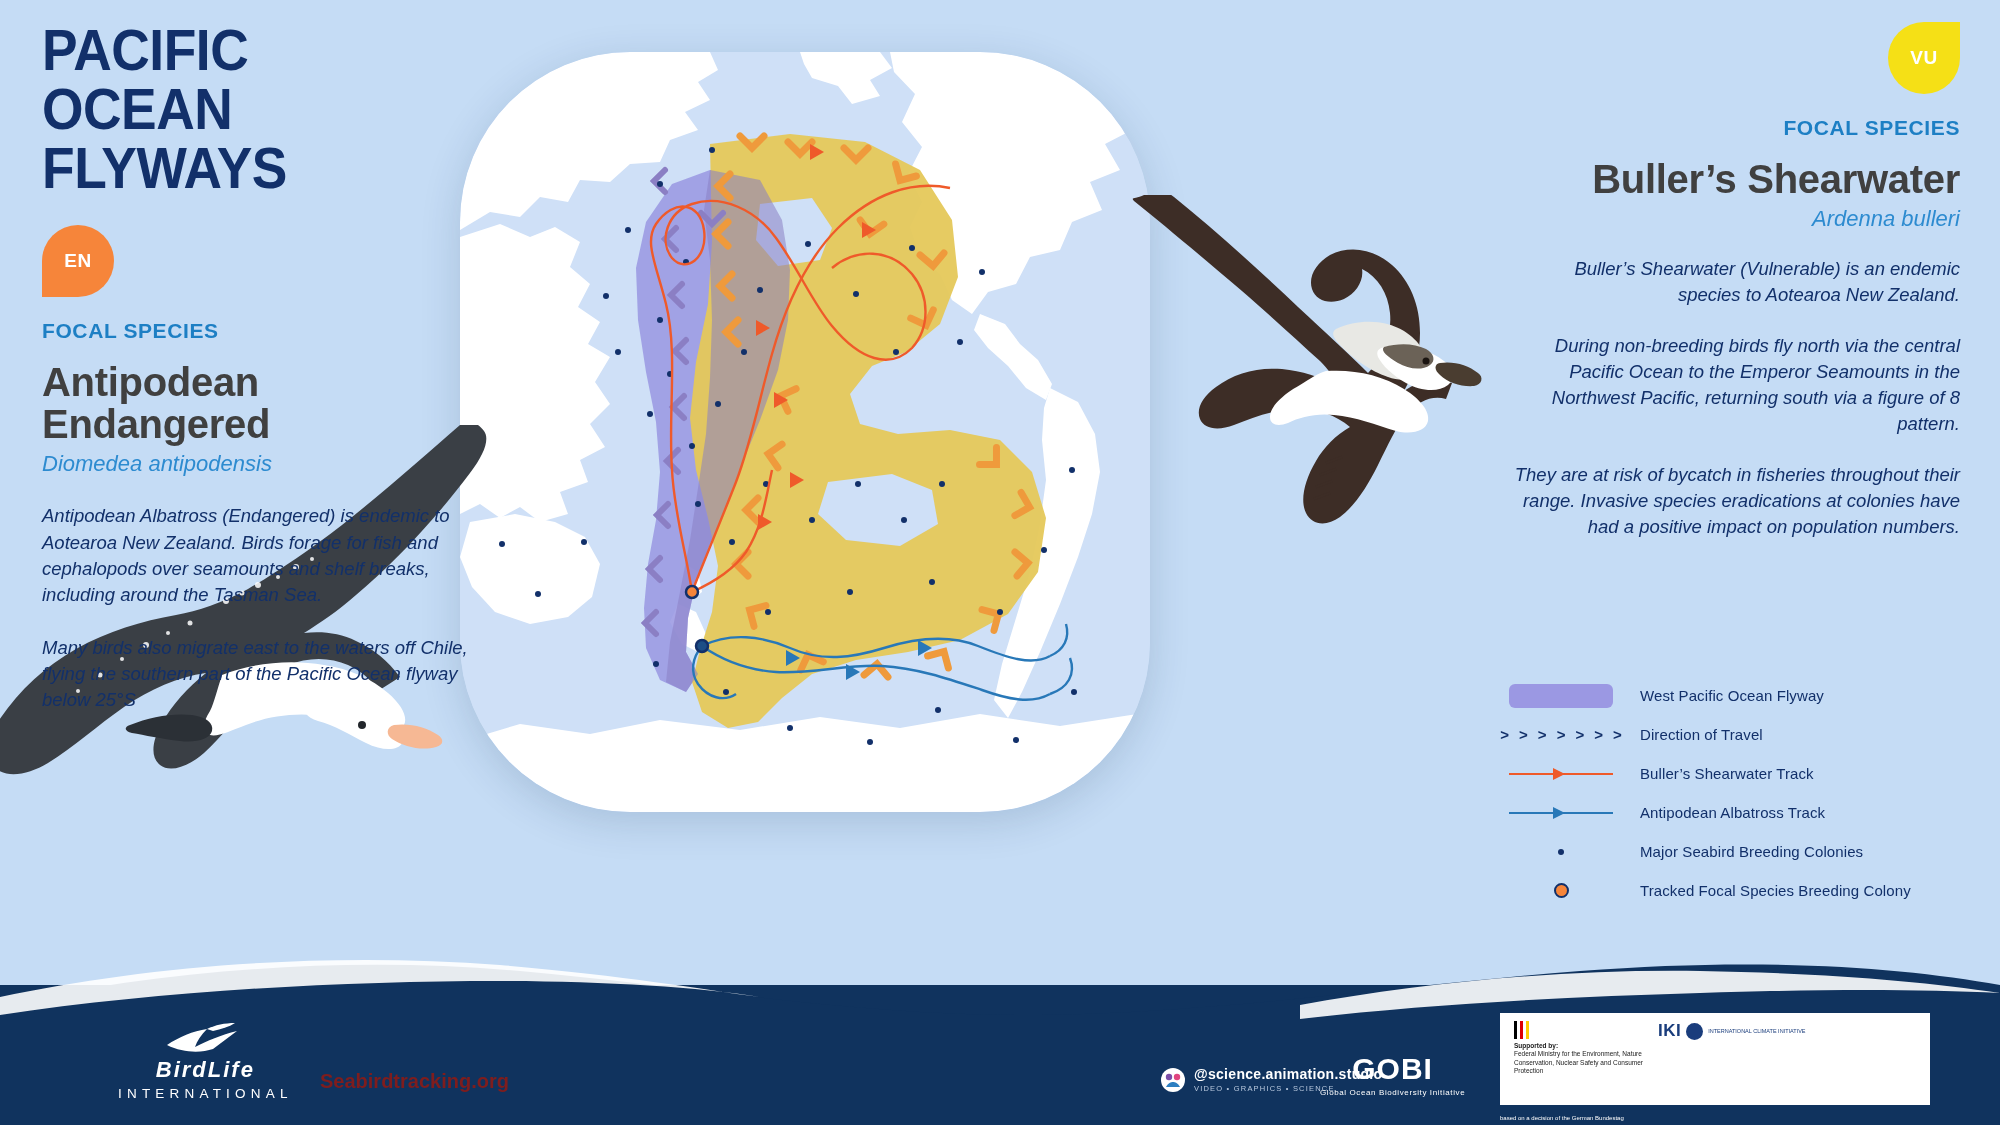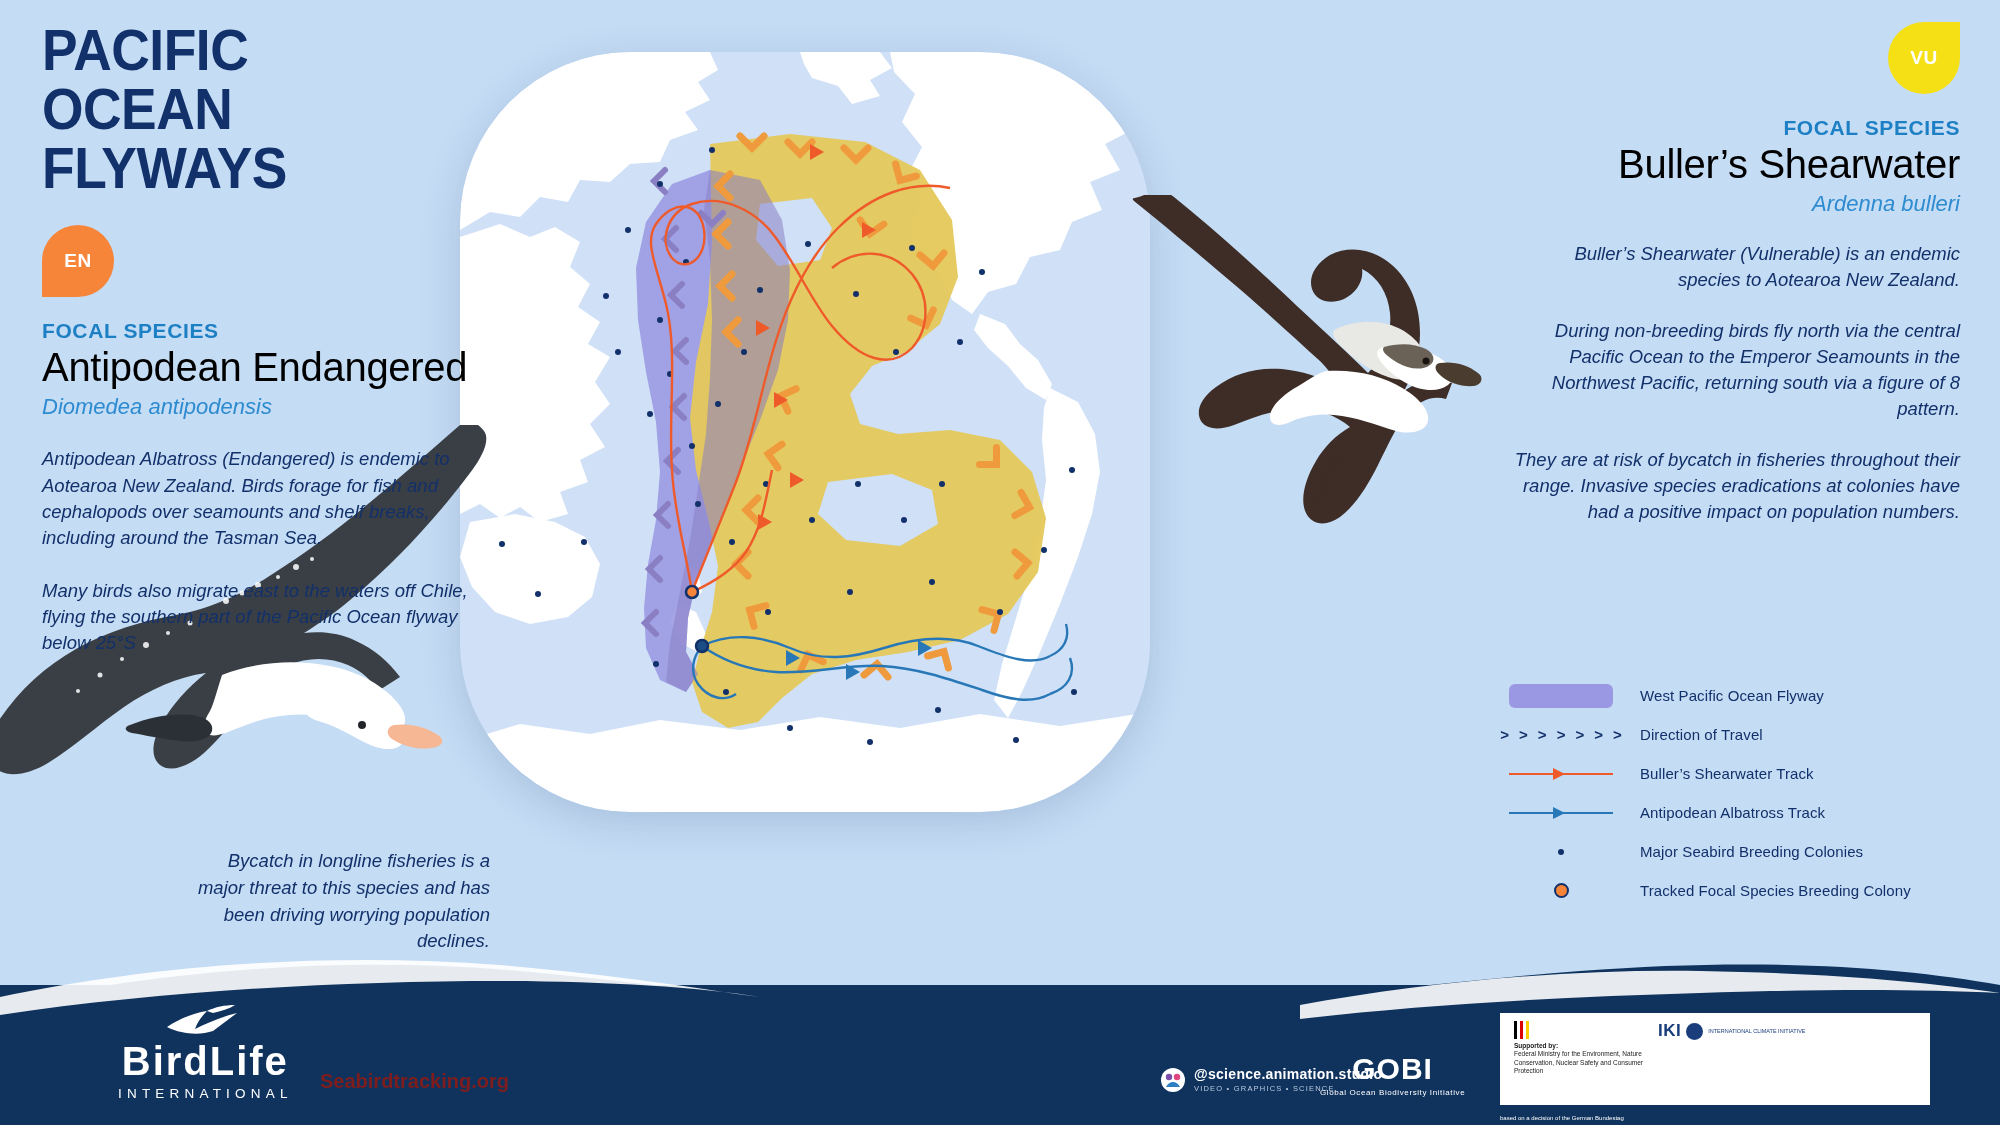--- a/index.html
+++ b/index.html
@@ -31,22 +31,22 @@
     border-radius:50% 50% 50% 0;
     display:flex; align-items:center; justify-content:center;
     font-size:19px; font-weight:600; letter-spacing:.5px;
   }
   .status-pill.vu { background:#f5e016; border-radius:50% 0 50% 50%; }
   .focal-label {
     margin-top:22px; color:#1d7fc4; font-size:21px; font-weight:600;
     letter-spacing:.6px; text-transform:uppercase;
   }
   .species-name {
-    font-size:40px; font-weight:400; color:#000000; line-height:1.05;
-    margin-top:3px; letter-spacing:-0.3px;
+    font-size:40px; font-weight:700; color:#404040; line-height:1.05;
+    margin-top:18px; letter-spacing:-0.3px;
   }
   .species-latin {
     font-size:22px; font-style:italic; color:#2d8bd0; margin-top:6px;
   }
   .body-para {
     font-size:18.5px; font-style:italic; color:#12306a;
     line-height:1.42; margin-top:26px;
   }
   .bycatch-note {
     position:absolute; left:190px; top:848px; width:300px;
@@ -96,21 +96,21 @@
   }
   .map-svg { position:absolute; inset:0; width:100%; height:100%; }
 
   
   .bird-albatross { position:absolute; left:-10px; top:425px; width:520px; height:470px; z-index:5; }
   .bird-shearwater { position:absolute; right:430px; top:195px; width:440px; height:360px; z-index:5; }
 
   
   .footer-logos { position:absolute; left:0; right:0; bottom:0; height:140px; z-index:8; }
   .birdlife-logo { position:absolute; left:118px; bottom:24px; text-align:center; color:#fff; }
-  .birdlife-name { font-size:40px; font-weight:700; letter-spacing:2px; line-height:1; }
+  .birdlife-name { font-size:22px; font-weight:700; letter-spacing:2px; line-height:1;font-style:italic; }
   .birdlife-sub { font-size:13.5px; letter-spacing:5.2px; margin-top:5px; }
   .seabird-url {
     position:absolute; left:320px; bottom:32px; color:#7f1d1d;
     font-size:20px; font-weight:700;
   }
   .sas-logo { position:absolute; left:1160px; bottom:32px; display:flex; align-items:flex-end; gap:8px; }
   .sas-text { color:#fff; }
   .sas-name { font-size:14px; font-weight:700; letter-spacing:.3px; }
   .sas-tag { font-size:7.5px; letter-spacing:1.2px; color:#b9c9de; margin-top:2px; }
   .gobi-logo { position:absolute; left:1320px; bottom:28px; color:#fff; text-align:center; }
@@ -375,21 +375,20 @@
         <circle cx="322" cy="134" r="2"></circle>
       <circle cx="200" cy="198" r="2.5"></circle>
         <circle cx="178" cy="208" r="2"></circle>
       <circle cx="156" cy="220" r="3"></circle>
         <circle cx="132" cy="234" r="2"></circle>
       <circle cx="110" cy="250" r="2.5"></circle>
         <circle cx="88" cy="266" r="2"></circle>
     </g>
   </svg>
 
-  <div class="bycatch-note">Bycatch in longline fisheries is a major threat to this species and has been driving worrying population declines.</div>
 
   <div class="right-col">
     <div class="status-pill vu">
       <span>VU</span>
     </div>
     <div class="focal-label">FOCAL SPECIES</div>
     <div class="species-name">Buller’s Shearwater</div>
     <div class="species-latin">Ardenna bulleri</div>
     <div class="body-para">Buller’s Shearwater (Vulnerable) is an endemic species to Aotearoa New Zealand.</div>
     <div class="body-para">During non-breeding birds fly north via the central Pacific Ocean to the Emperor Seamounts in the Northwest Pacific, returning south via a figure of 8 pattern.</div>

